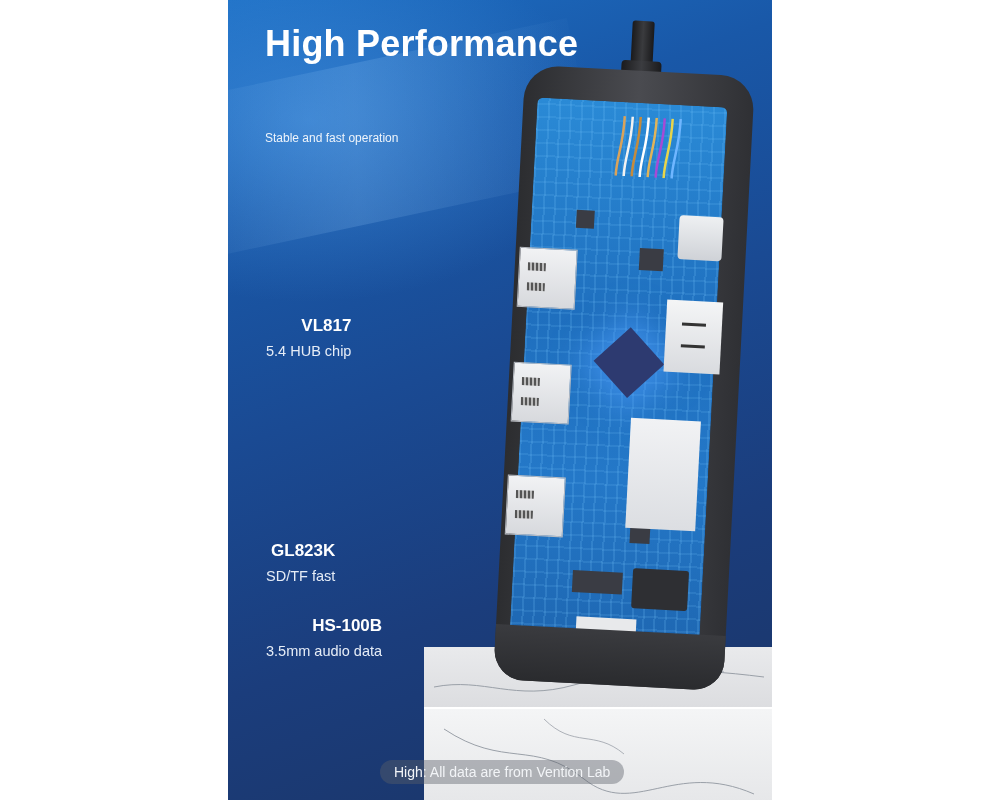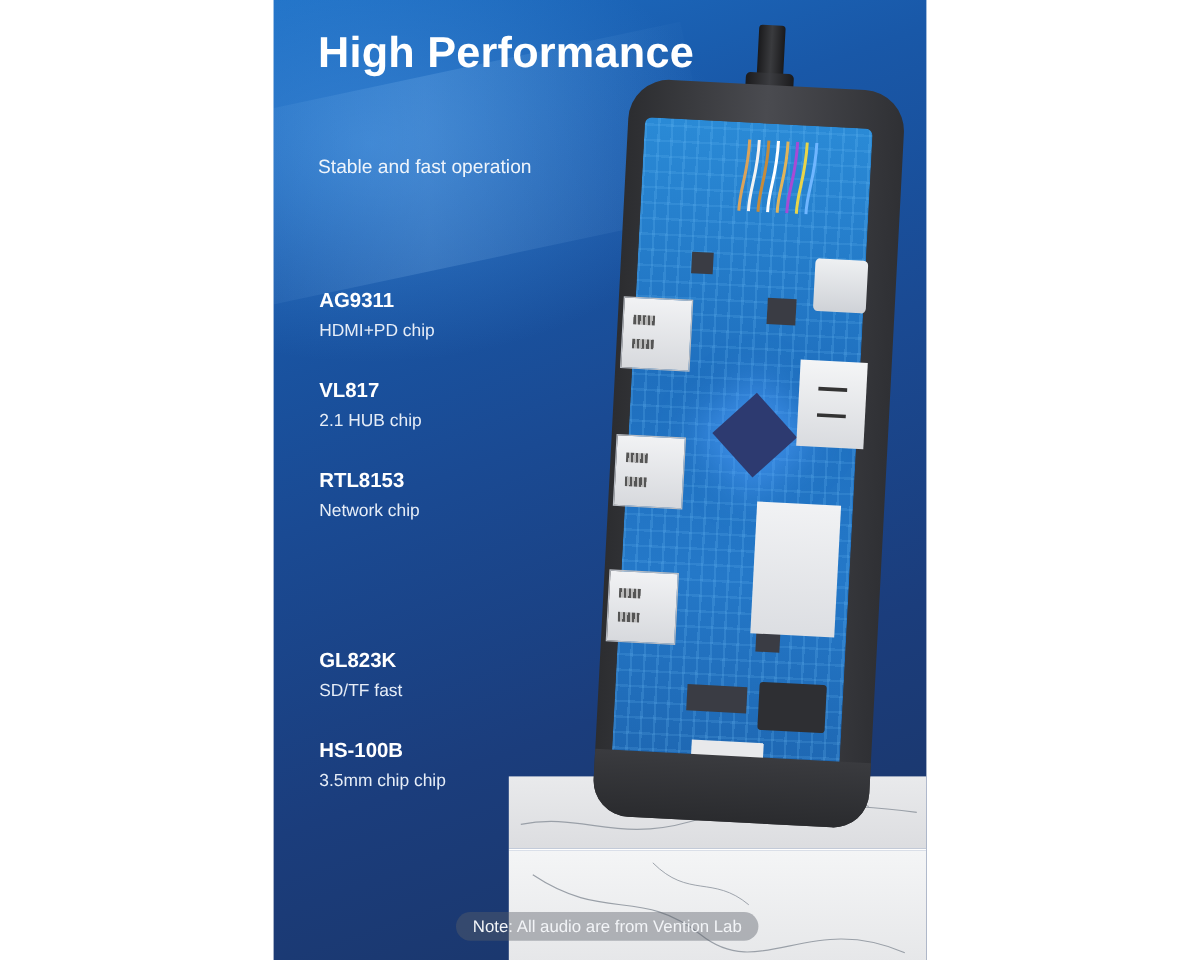--- a/index.html
+++ b/index.html
@@ -5,32 +5,33 @@
   html, body { margin: 0; padding: 0; }
   body {
     width: 1000px; height: 800px; background: #ffffff; position: relative; overflow: hidden;
     font-family: "Liberation Sans", "DejaVu Sans", sans-serif;
   }
   .poster {
     position: absolute; left: 228px; top: 0; width: 544px; height: 800px; overflow: hidden;
     background:
       radial-gradient(ellipse 420px 260px at 80px 120px, rgba(70,150,230,0.55), rgba(0,0,0,0) 70%),
       linear-gradient(160deg, #1d6fc4 0%, #1958a8 22%, #1a4a93 45%, #1b3d7c 70%, #1b3465 100%);
+    text-align: right;
   }
   .light-streak {
     position: absolute; left: -60px; top: 60px; width: 420px; height: 160px;
     background: linear-gradient(100deg, rgba(255,255,255,0) 0%, rgba(160,210,255,0.18) 45%, rgba(255,255,255,0) 100%);
     transform: rotate(-12deg);
   }
   .title {
     position: absolute; left: 37px; top: 22px; margin: 0;
     color: #ffffff; font-weight: 700; font-size: 36px; line-height: 44px; letter-spacing: 0.2px;
   }
   .subtitle {
-    position: absolute; left: 37px; top: 131px; color: #eef4fb; font-size: 16px;
+    position: absolute; left: 37px; top: 131px; color: #eef4fb; font-size: 12px;
   }
   .chip { position: absolute; left: 38px; }
   .chip-name { color: #ffffff; font-weight: 700; font-size: 17px; line-height: 22px; display: block; }
   .chip-desc { color: #e6edf7; font-size: 14.5px; line-height: 20px; display: block; margin-top: 4px; }
 
   
   .pedestal-top {
     position: absolute; left: 196px; top: 647px; width: 348px; height: 60px;
     background: linear-gradient(180deg, #e9eaec 0%, #dcdde0 100%);
   }
@@ -106,39 +107,31 @@
 <body>
 
 <div class="poster">
   <div class="light-streak"></div>
 
   <h1 class="title">
     <span>High Performance</span><br>
   </h1>
   <div class="subtitle">Stable and fast operation</div>
 
-  <div class="chip" style="top:240px">
-    <span class="chip-name">AG9311</span>
-    <span class="chip-desc">HDMI+PD chip</span>
-  </div>
   <div class="chip" style="top:315px">
     <span class="chip-name">VL817</span>
-    <span class="chip-desc">2.1 HUB chip</span>
-  </div>
-  <div class="chip" style="top:390px">
-    <span class="chip-name">RTL8153</span>
-    <span class="chip-desc">Network chip</span>
+    <span class="chip-desc">5.4 HUB chip</span>
   </div>
   <div class="chip" style="top:540px">
     <span class="chip-name">GL823K</span>
     <span class="chip-desc">SD/TF fast</span>
   </div>
   <div class="chip" style="top:615px">
     <span class="chip-name">HS-100B</span>
-    <span class="chip-desc">3.5mm chip chip</span>
+    <span class="chip-desc">3.5mm audio data</span>
   </div>
 
   <div class="pedestal-top">
     <svg width="348" height="60" style="position:absolute;left:0;top:0">
       <path class="vein" d="M10 40 C60 30, 90 55, 150 38 S260 20, 340 30" stroke-width="1"></path>
       <path class="vein" d="M200 5 C230 20, 260 10, 300 25" stroke-width="0.8"></path>
     </svg>
   </div>
   <div class="pedestal-front">
     <svg width="348" height="93" style="position:absolute;left:0;top:0">
@@ -174,14 +167,14 @@
       <div class="port-hdmi" style="left:-10px;top:378px"></div>
       <div class="port-usbc" style="left:148px;top:110px"></div>
       <div class="port-usba" style="left:140px;top:195px"></div>
       <div class="sd-slot" style="left:110px;top:315px"></div>
       <div class="audio-jack" style="left:120px;top:465px"></div>
     </div>
     <div class="foot-connector"></div>
     <div class="foot"></div>
   </div>
 
-  <div class="note">Note: All audio are from Vention Lab</div>
+  <div class="note">High: All data are from Vention Lab</div>
 </div>
 
 </body></html>

